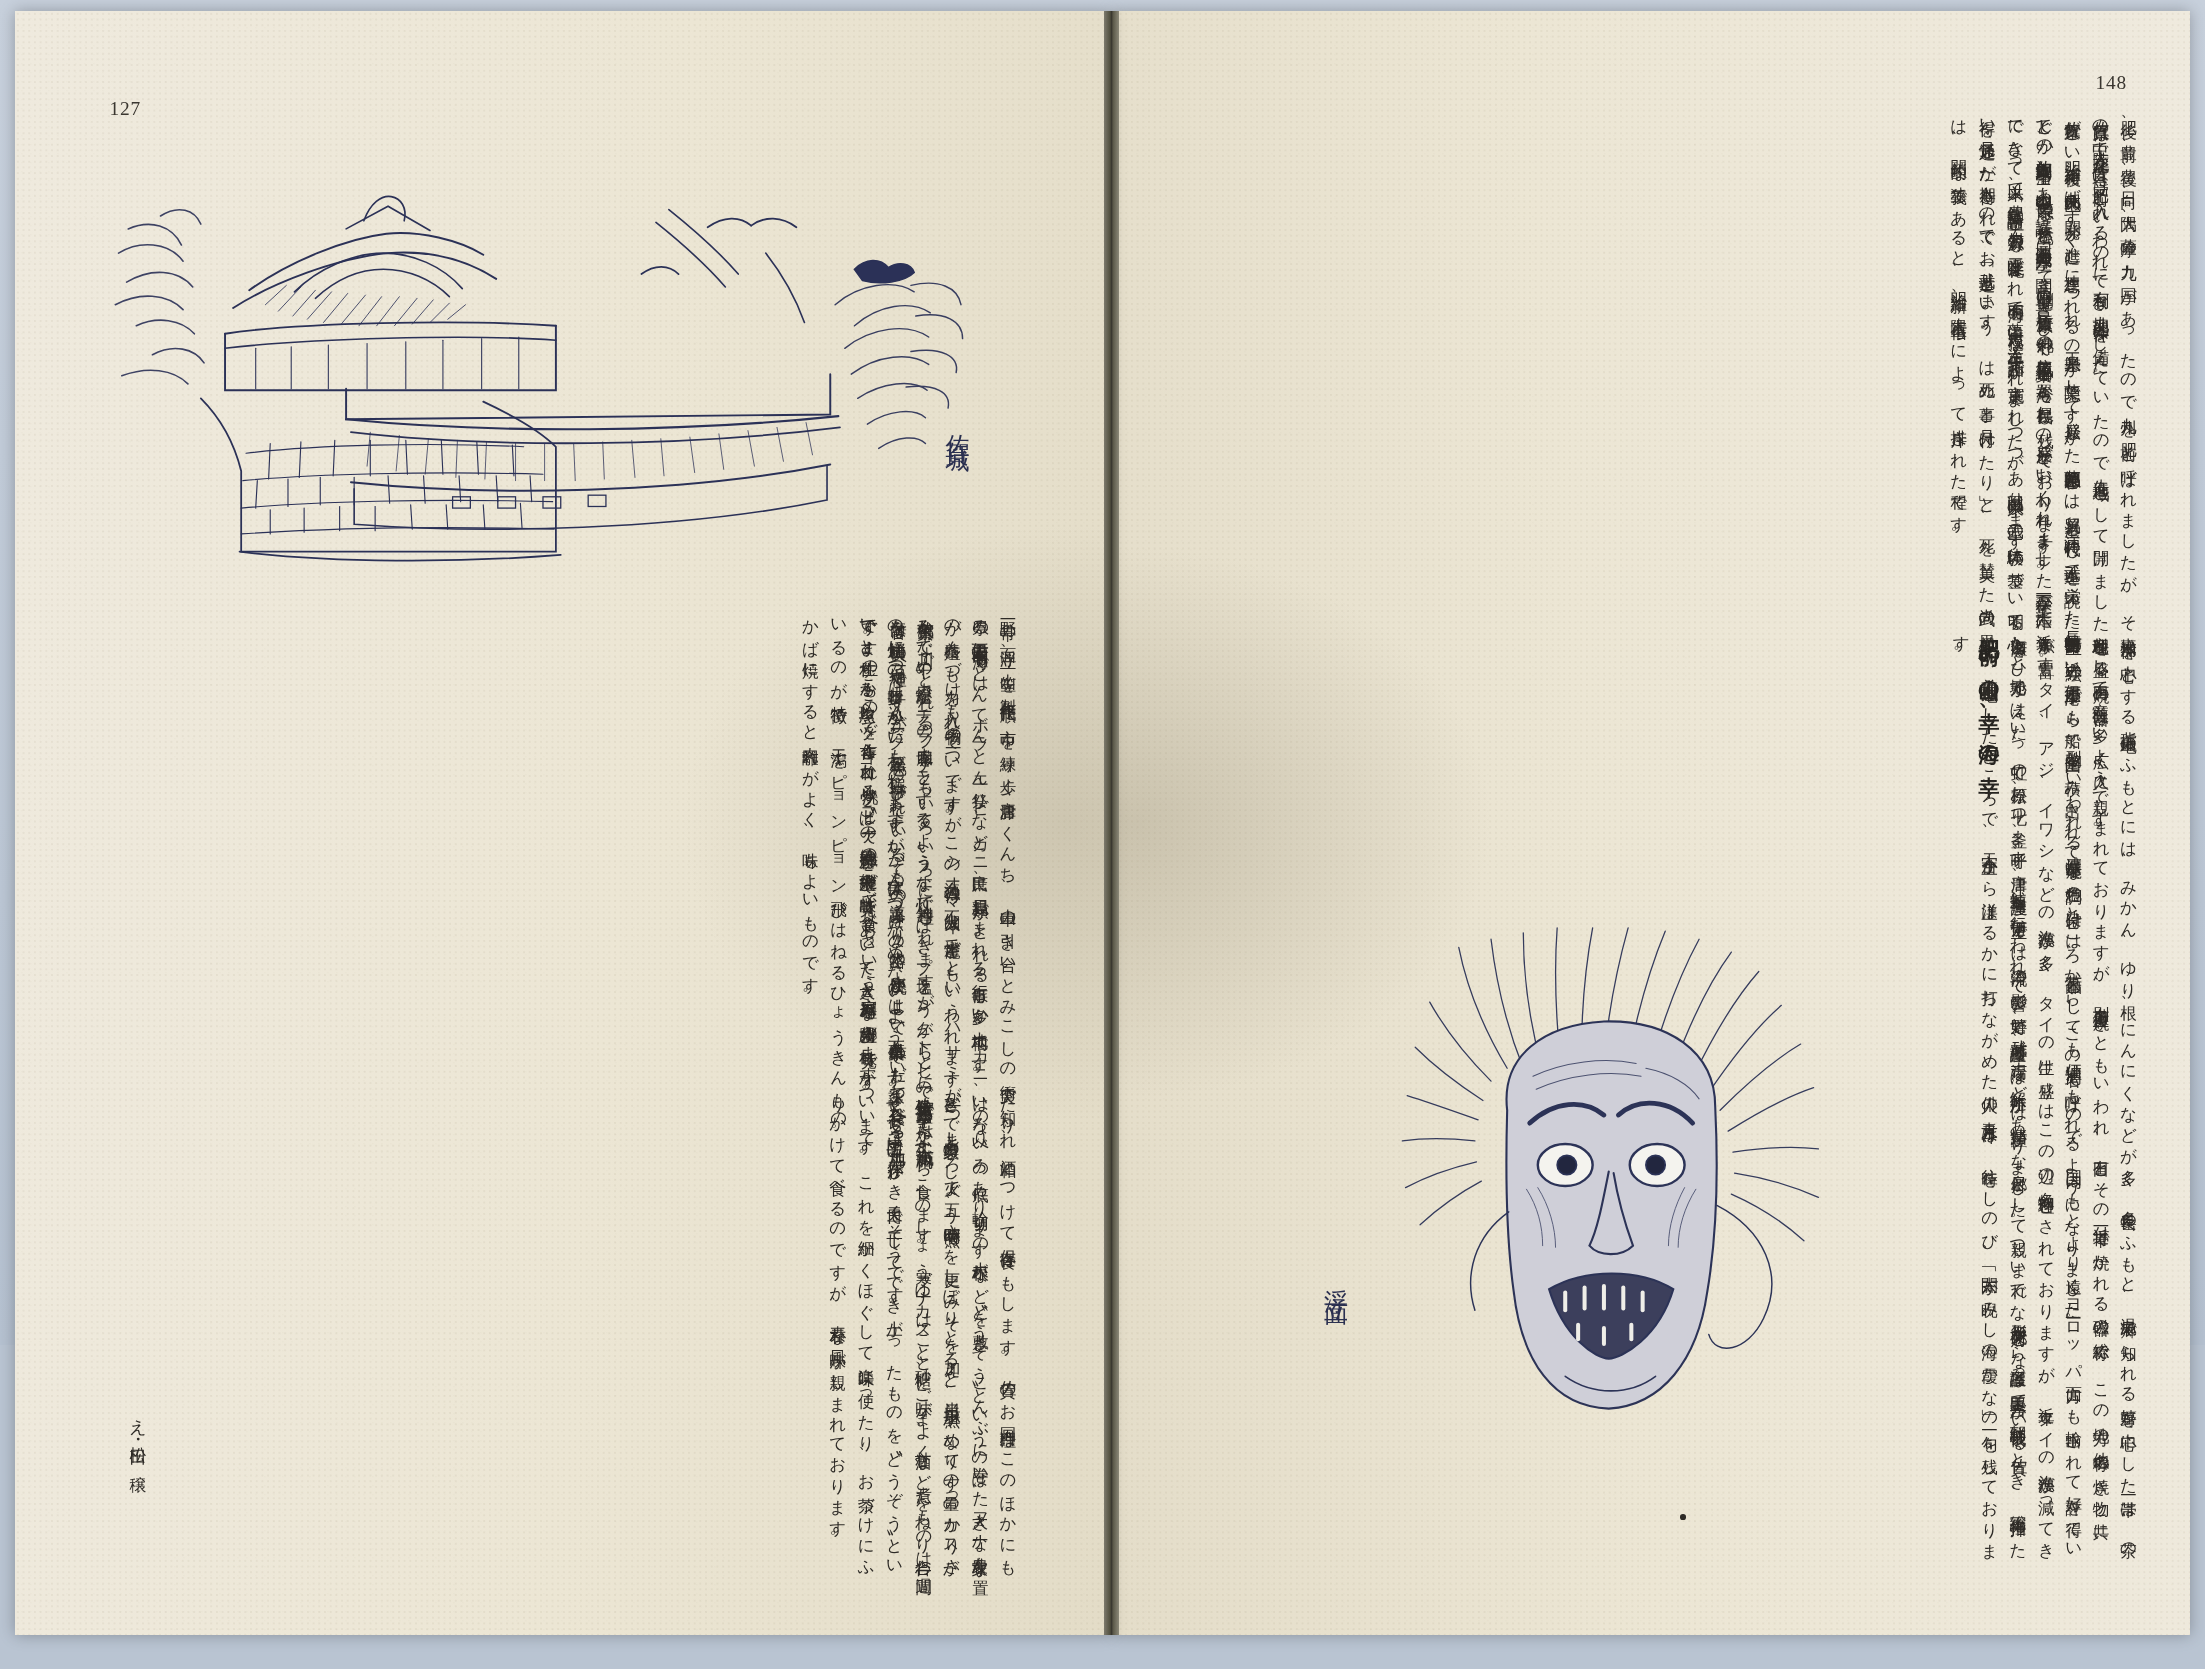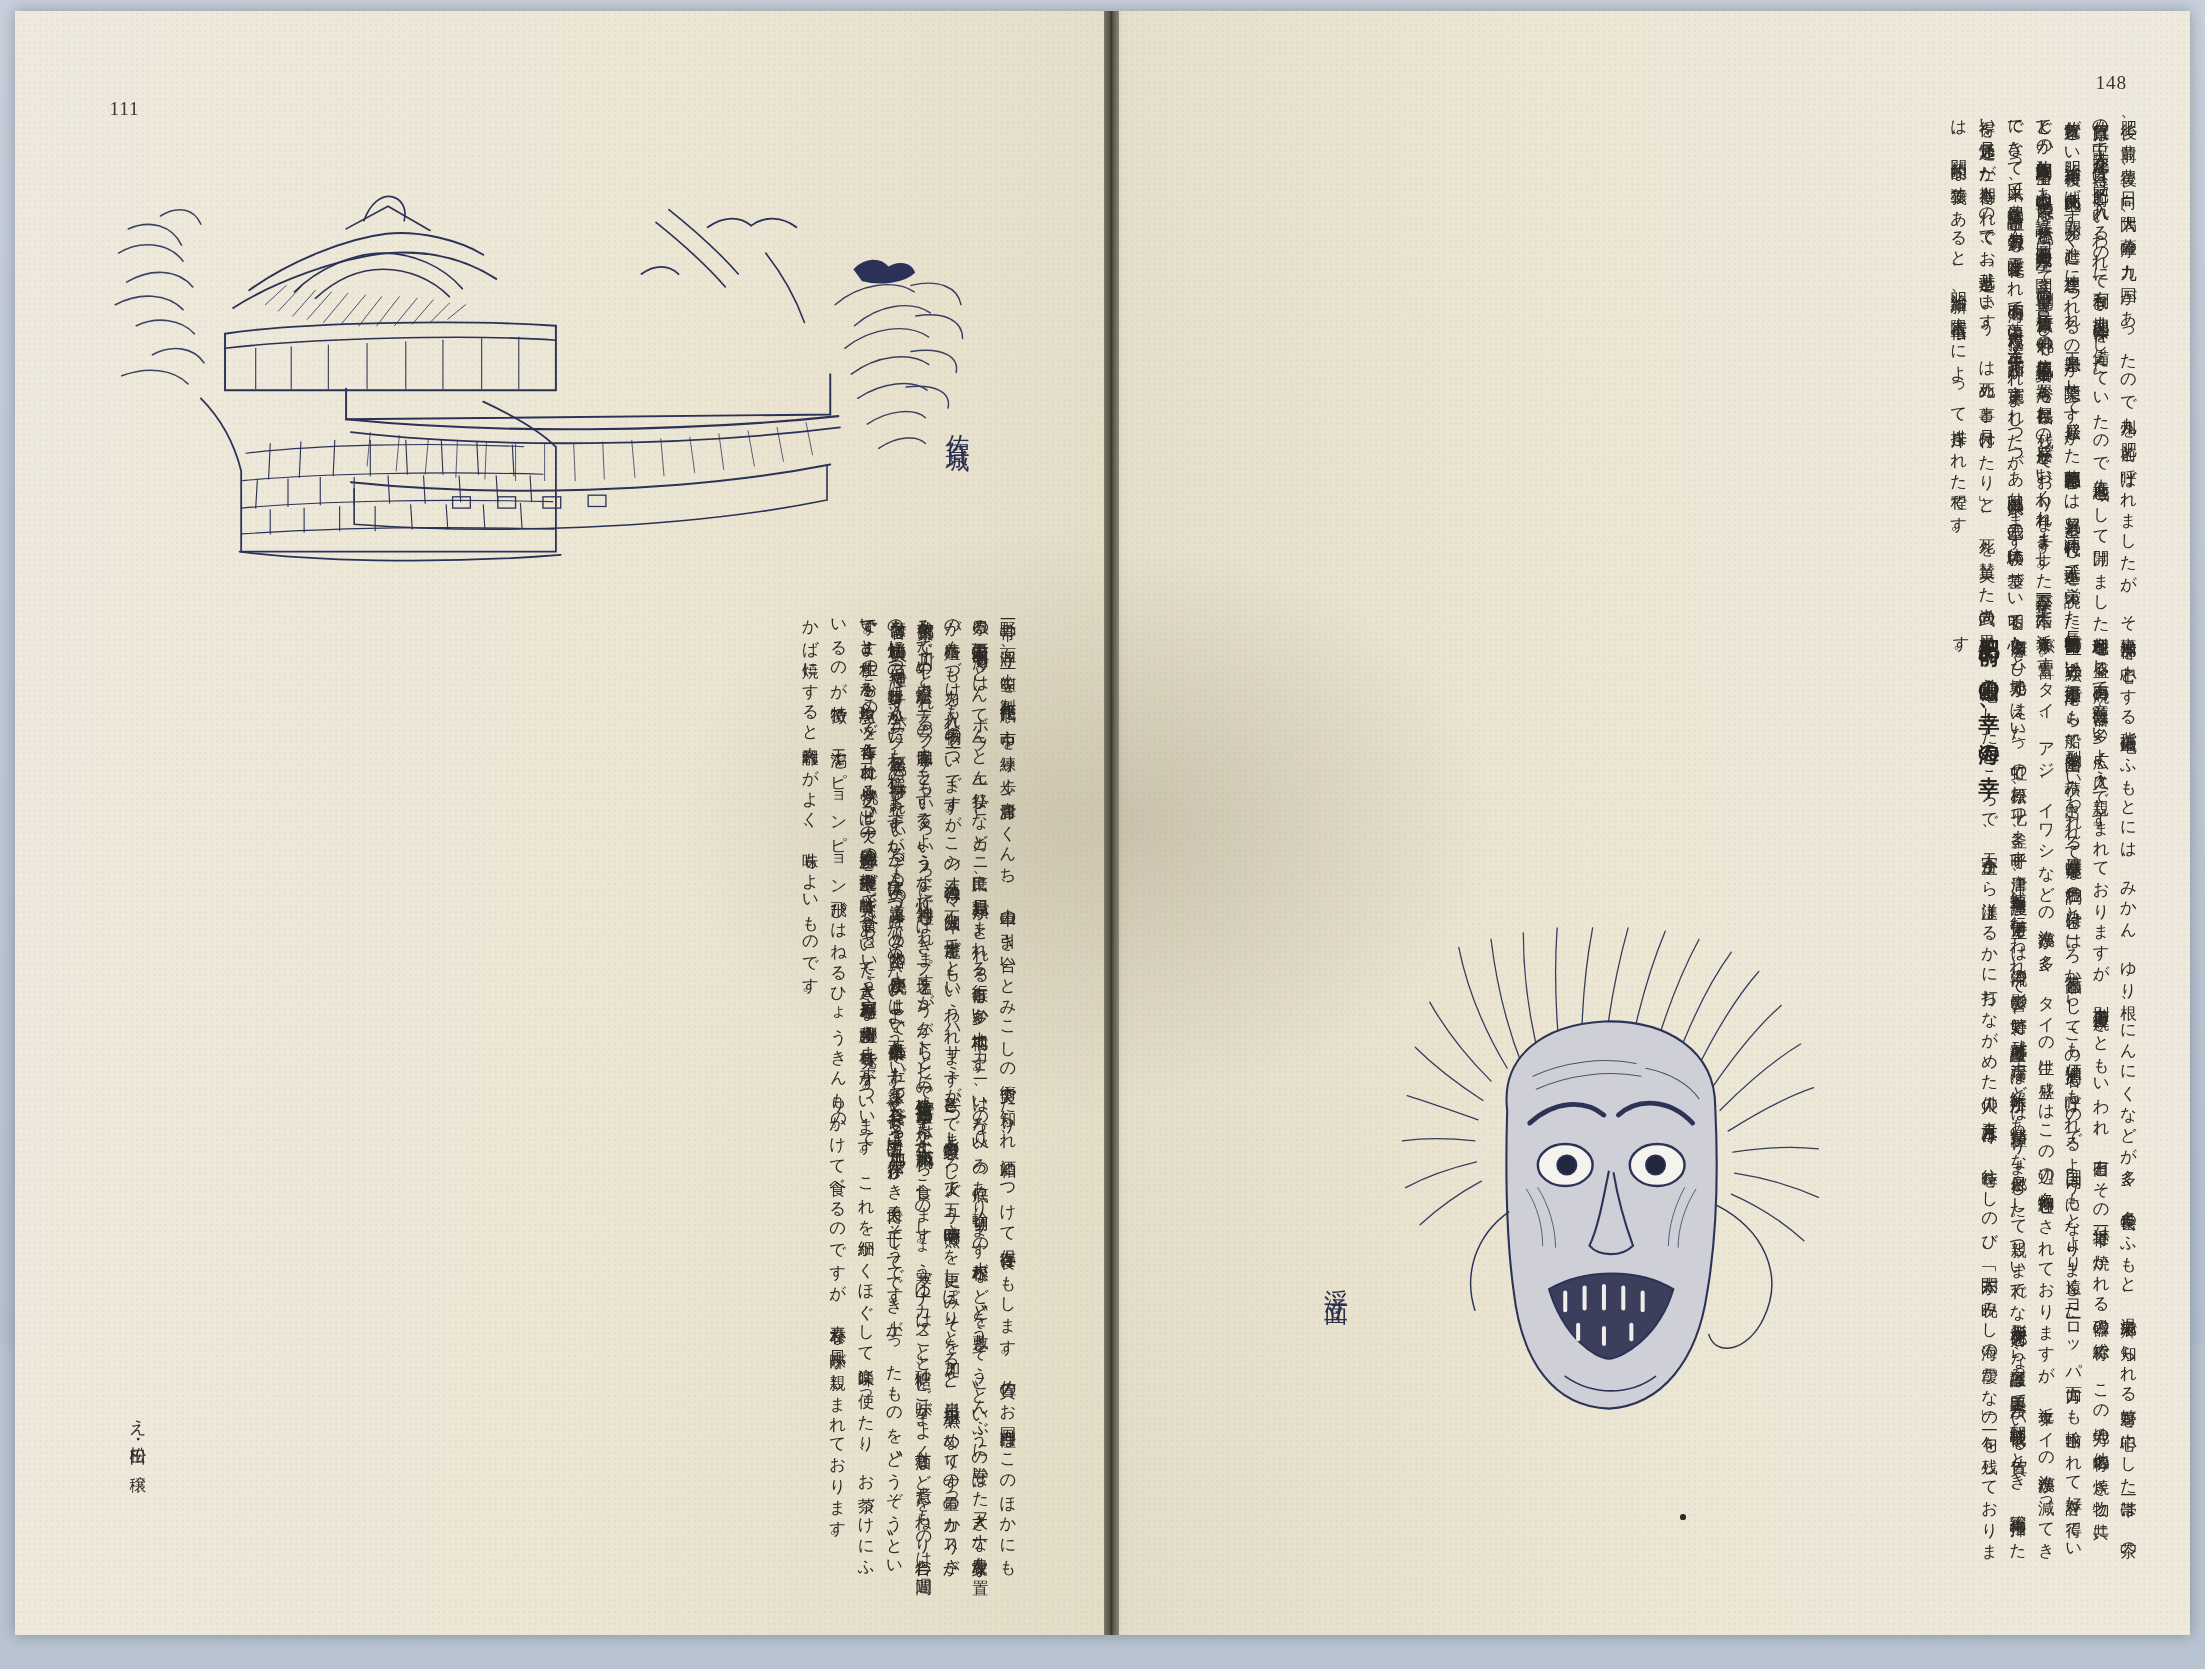--- a/index.html
+++ b/index.html
@@ -247,21 +247,21 @@
     </div>
 
     <div class="caption-vert" style="left:208px; top:1259px;">浮立面</div>
 
     <div class="dot-mark" style="left:568px; top:1503px;"></div>
   </div>
 
   <div class="page left">
     <div class="grain"></div>
 
-    <div class="folio left-folio">111</div>
+    <div class="folio left-folio">127</div>
 
     <div class="illus" style="left:89px; top:121px;">
       <svg width="928" height="452" viewBox="0 0 1150 560" fill="none" stroke="#2b3157" stroke-width="2" stroke-linecap="round">
 
         <g stroke-width="2" opacity=".9">
           <path d="M30 120 C58 108 84 116 96 140"></path>
           <path d="M18 150 C44 134 80 136 98 160"></path>
           <path d="M28 186 C58 168 92 170 110 192"></path>
           <path d="M14 214 C44 198 78 200 98 220"></path>
           <path d="M40 240 C66 228 96 232 112 250"></path>

